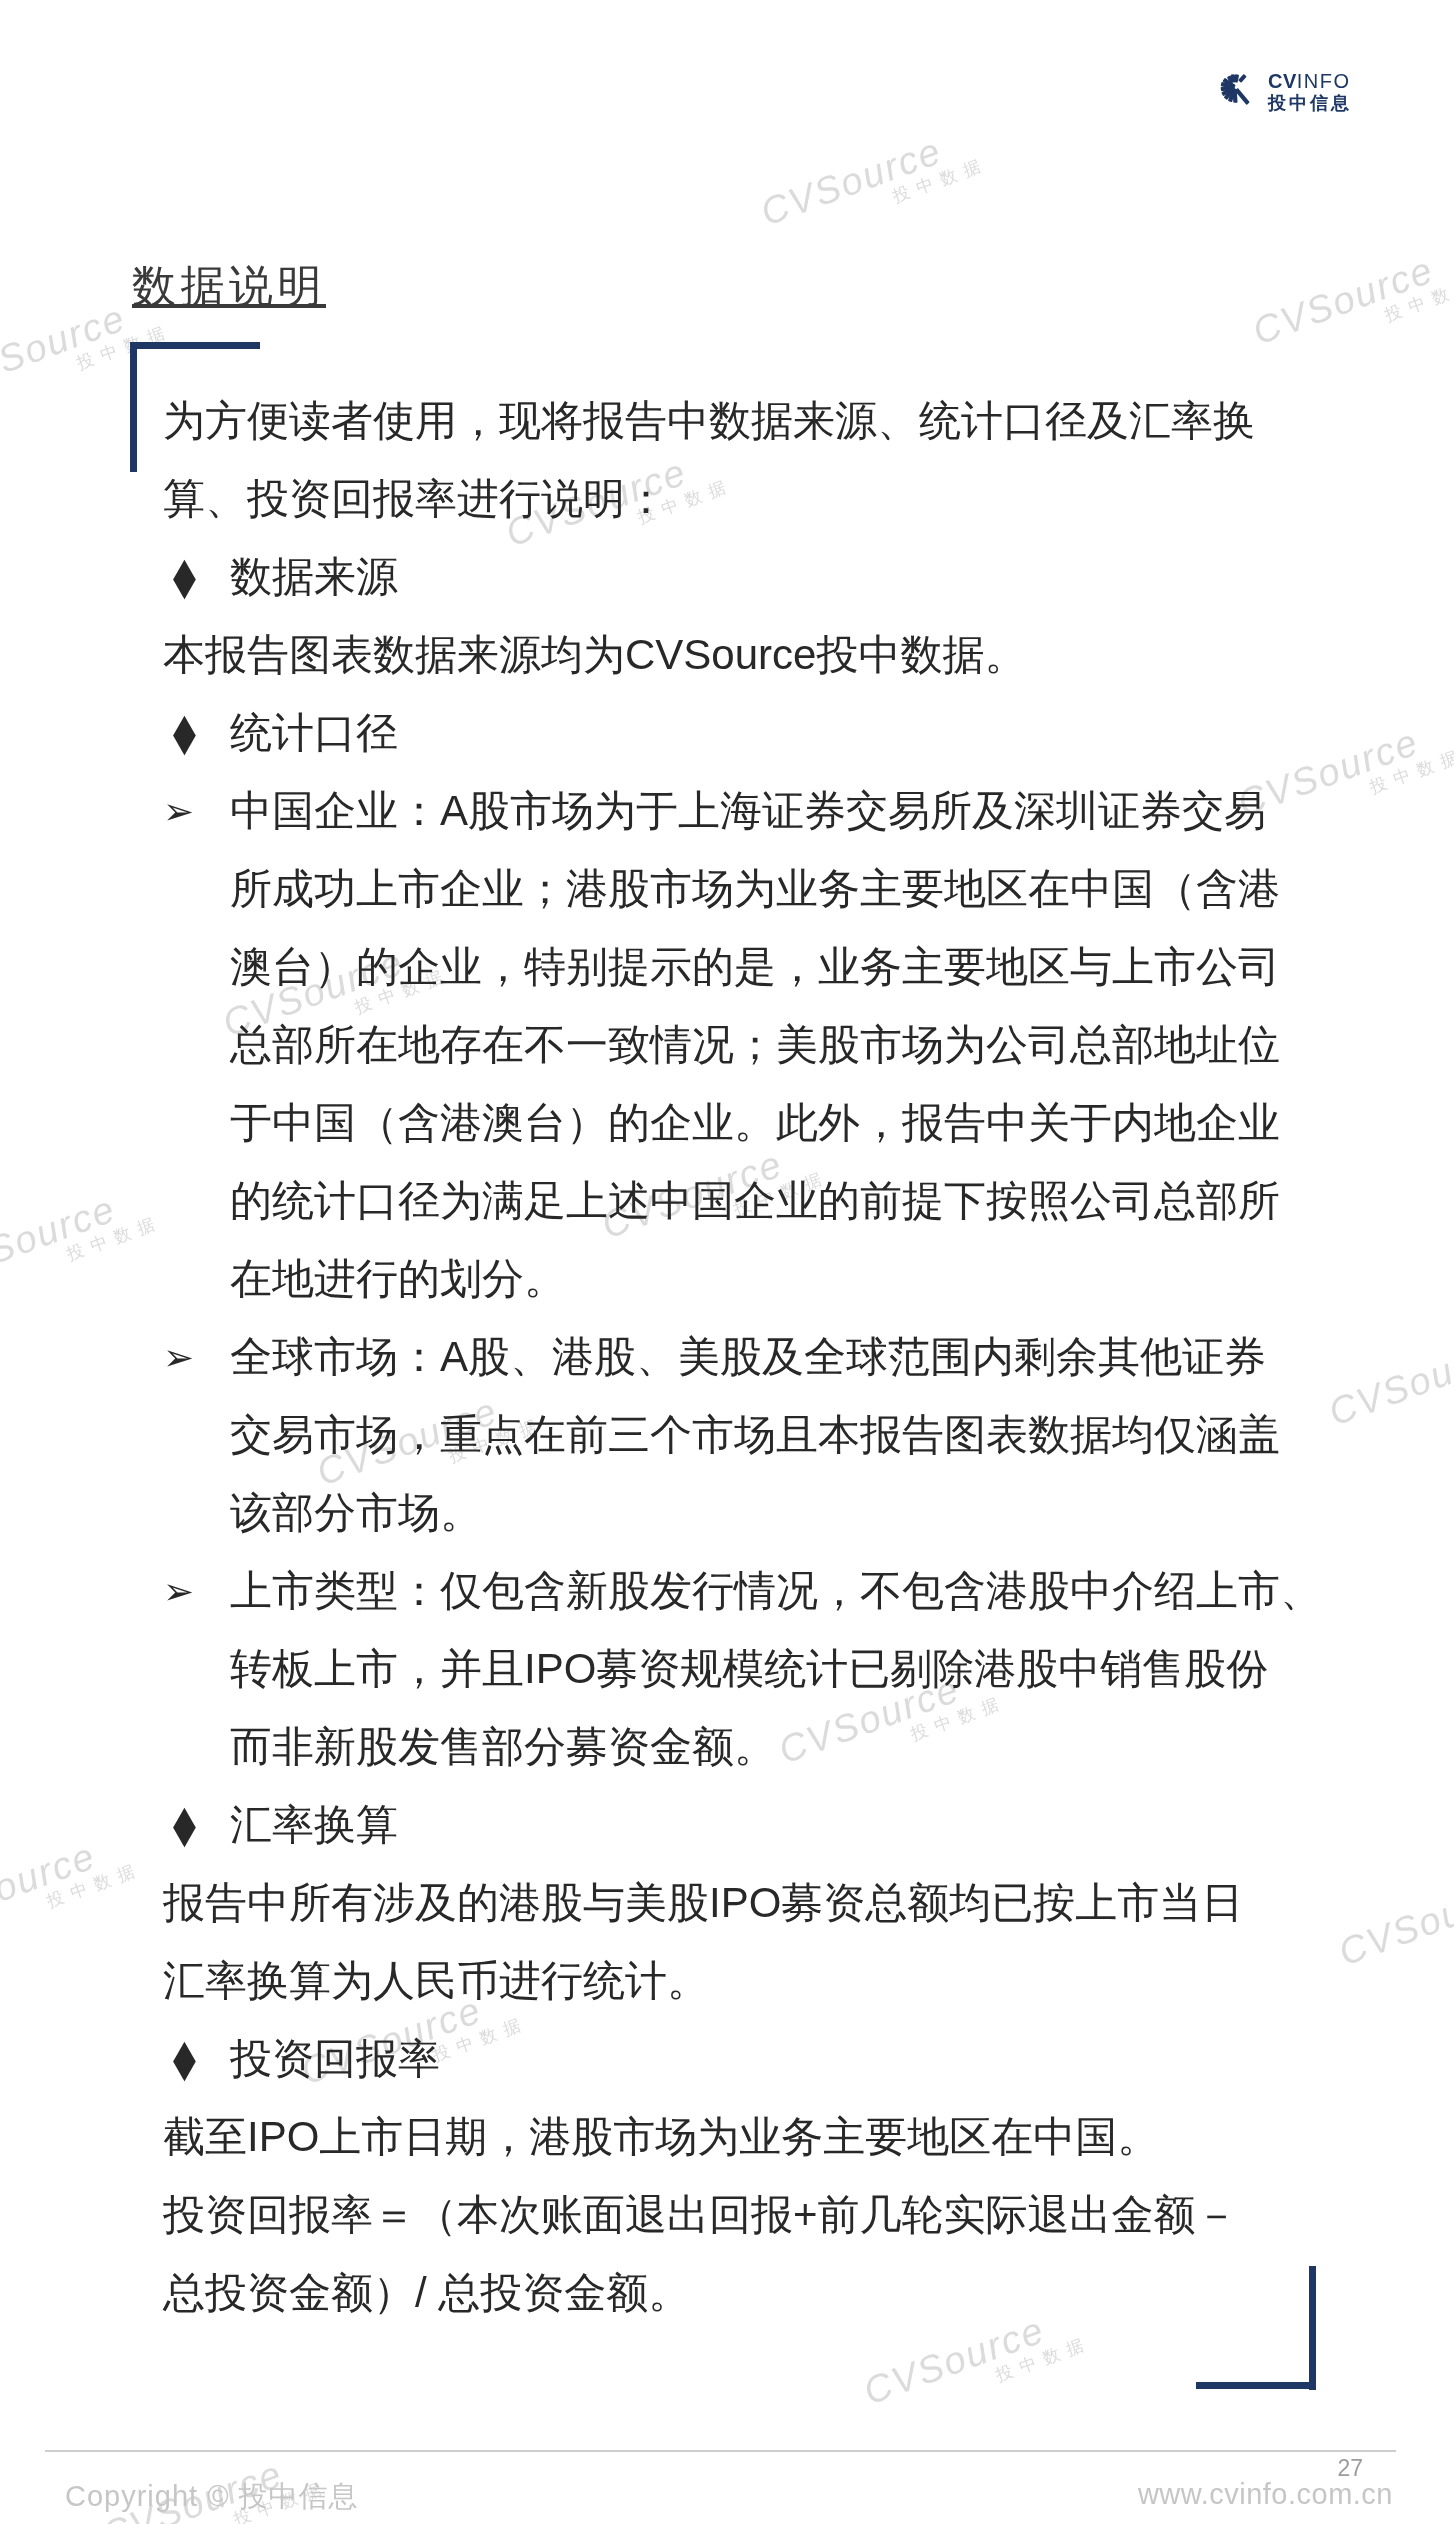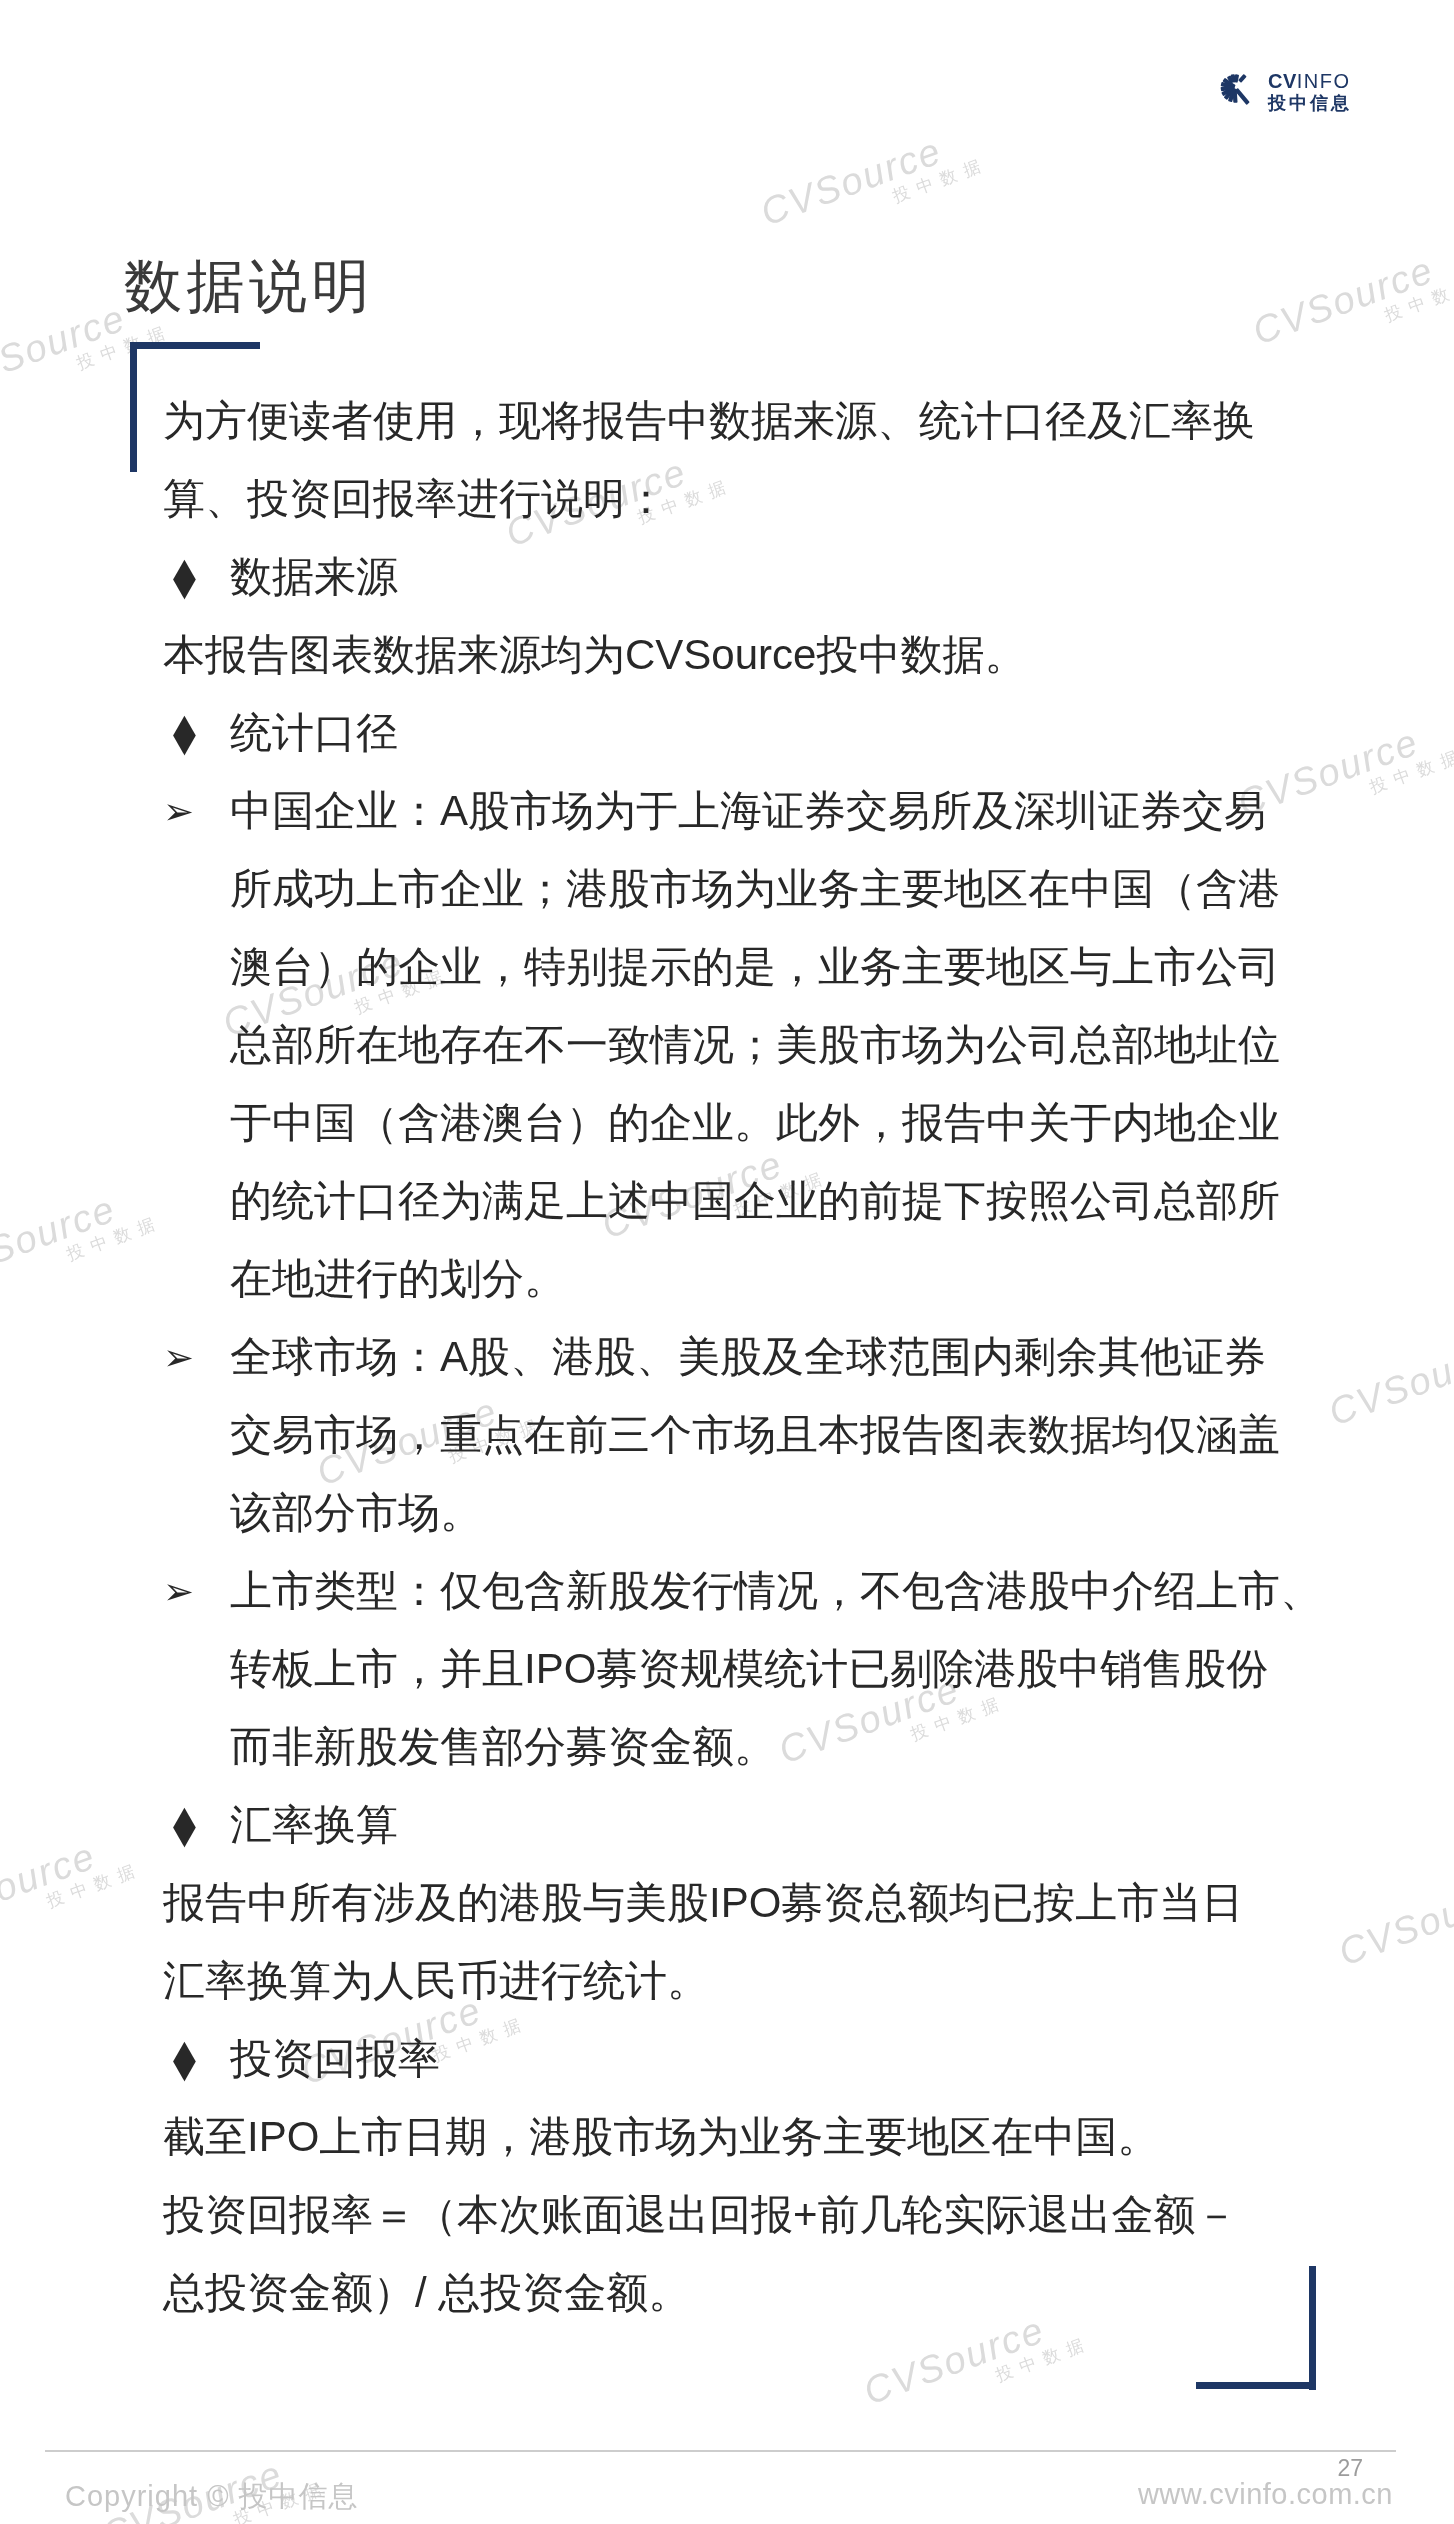--- a/index.html
+++ b/index.html
@@ -19,21 +19,21 @@
   
   #logo{position:absolute;left:1210px;top:64px;z-index:3;display:flex;}
   #logo-icon{width:49px;height:49px;color:var(--navy);}
   #logo-text{margin:7px 0 0 9px;color:var(--navy);}
   #brand-latin{font-size:20px;line-height:21px;letter-spacing:0.5px;}
   #brand-latin .b{font-weight:800;text-align:center;}
   #brand-latin .l{font-weight:400;letter-spacing:1.5px;}
   #brand-cn{font-size:18px;line-height:20px;font-weight:700;letter-spacing:3px;margin-top:1px;}
 
   
-  #title{position:absolute;left:124px;top:252px;font-size:58px;line-height:67px;color:var(--title);font-weight:500;letter-spacing:4.5px;z-index:3;}
+  #title{position:absolute;left:132px;top:252px;font-size:44px;line-height:67px;color:var(--title);font-weight:500;letter-spacing:4.5px;z-index:3;text-decoration:underline;}
   .bracket{position:absolute;background:var(--navy);z-index:3;}
   #tl-h{left:130px;top:342px;width:130px;height:7px;}
   #tl-v{left:130px;top:342px;width:7px;height:130px;}
   #br-v{left:1309px;top:2266px;width:7px;height:124px;}
   #br-h{left:1196px;top:2382px;width:120px;height:7px;}
 
   
   #content{position:absolute;left:163px;top:382px;width:1156px;z-index:2;color:var(--body);font-weight:500;}
   .line{height:78px;display:flex;align-items:center;white-space:nowrap;font-size:42px;position:relative;}
   .hline .hlabel{font-weight:400;padding-left:67px;}

